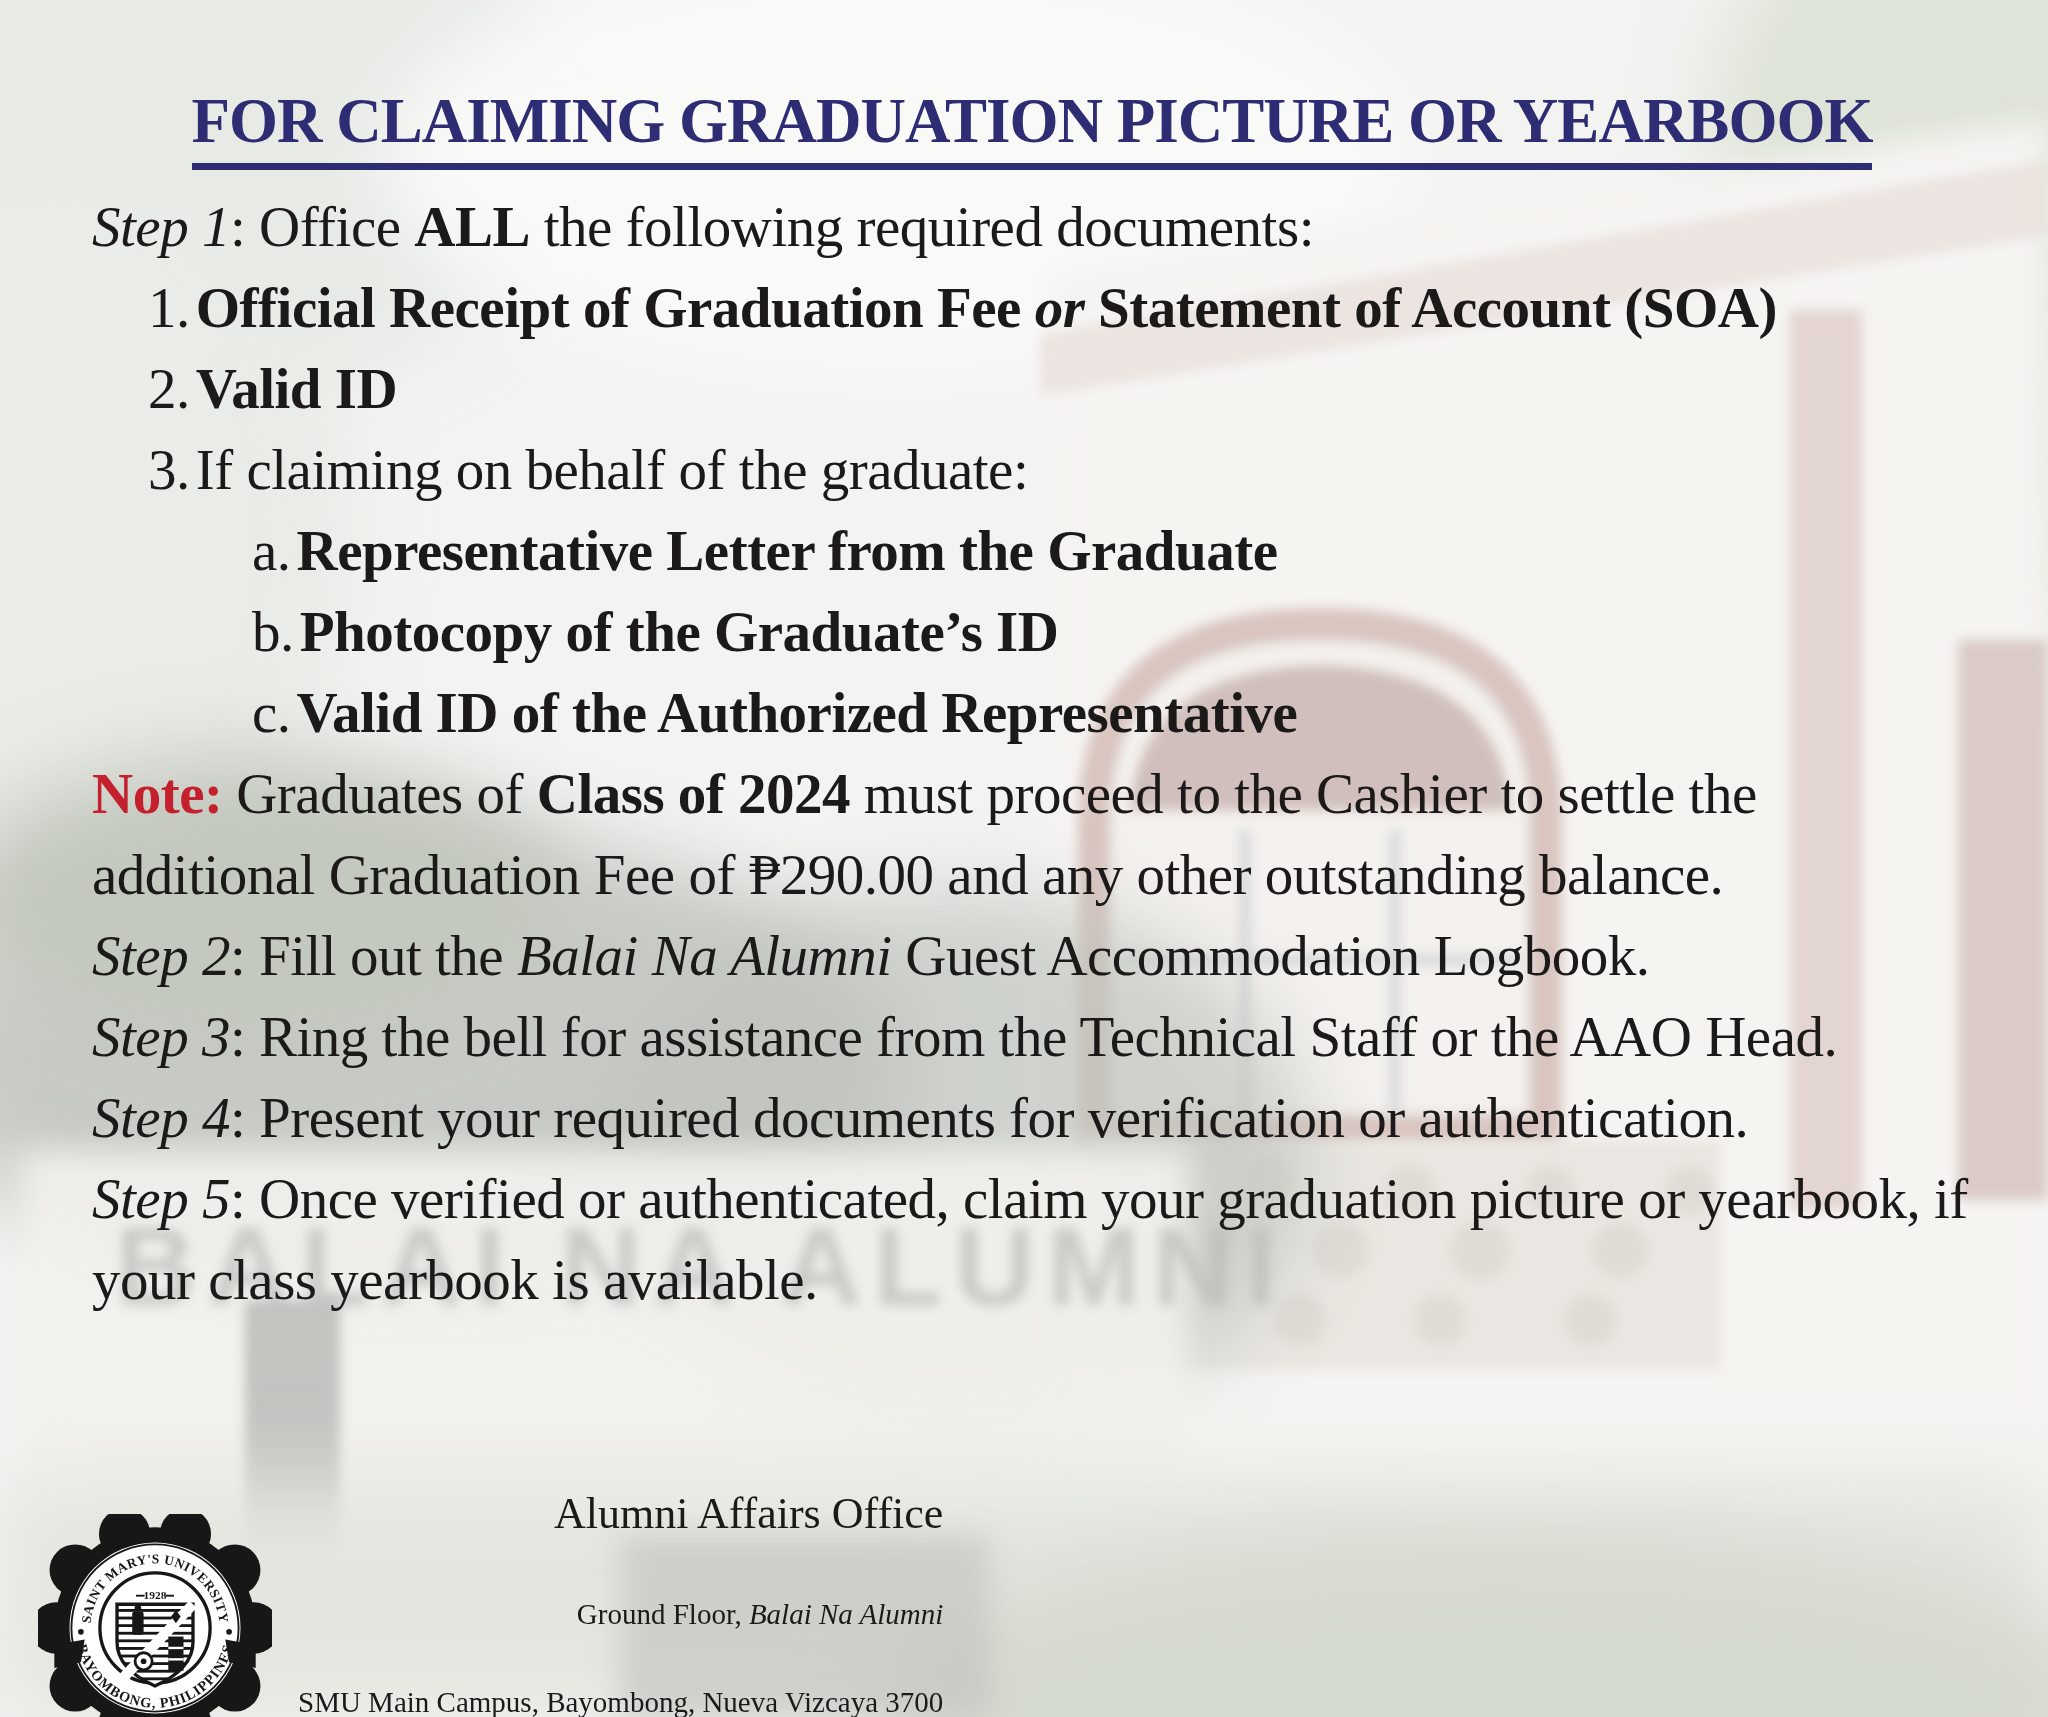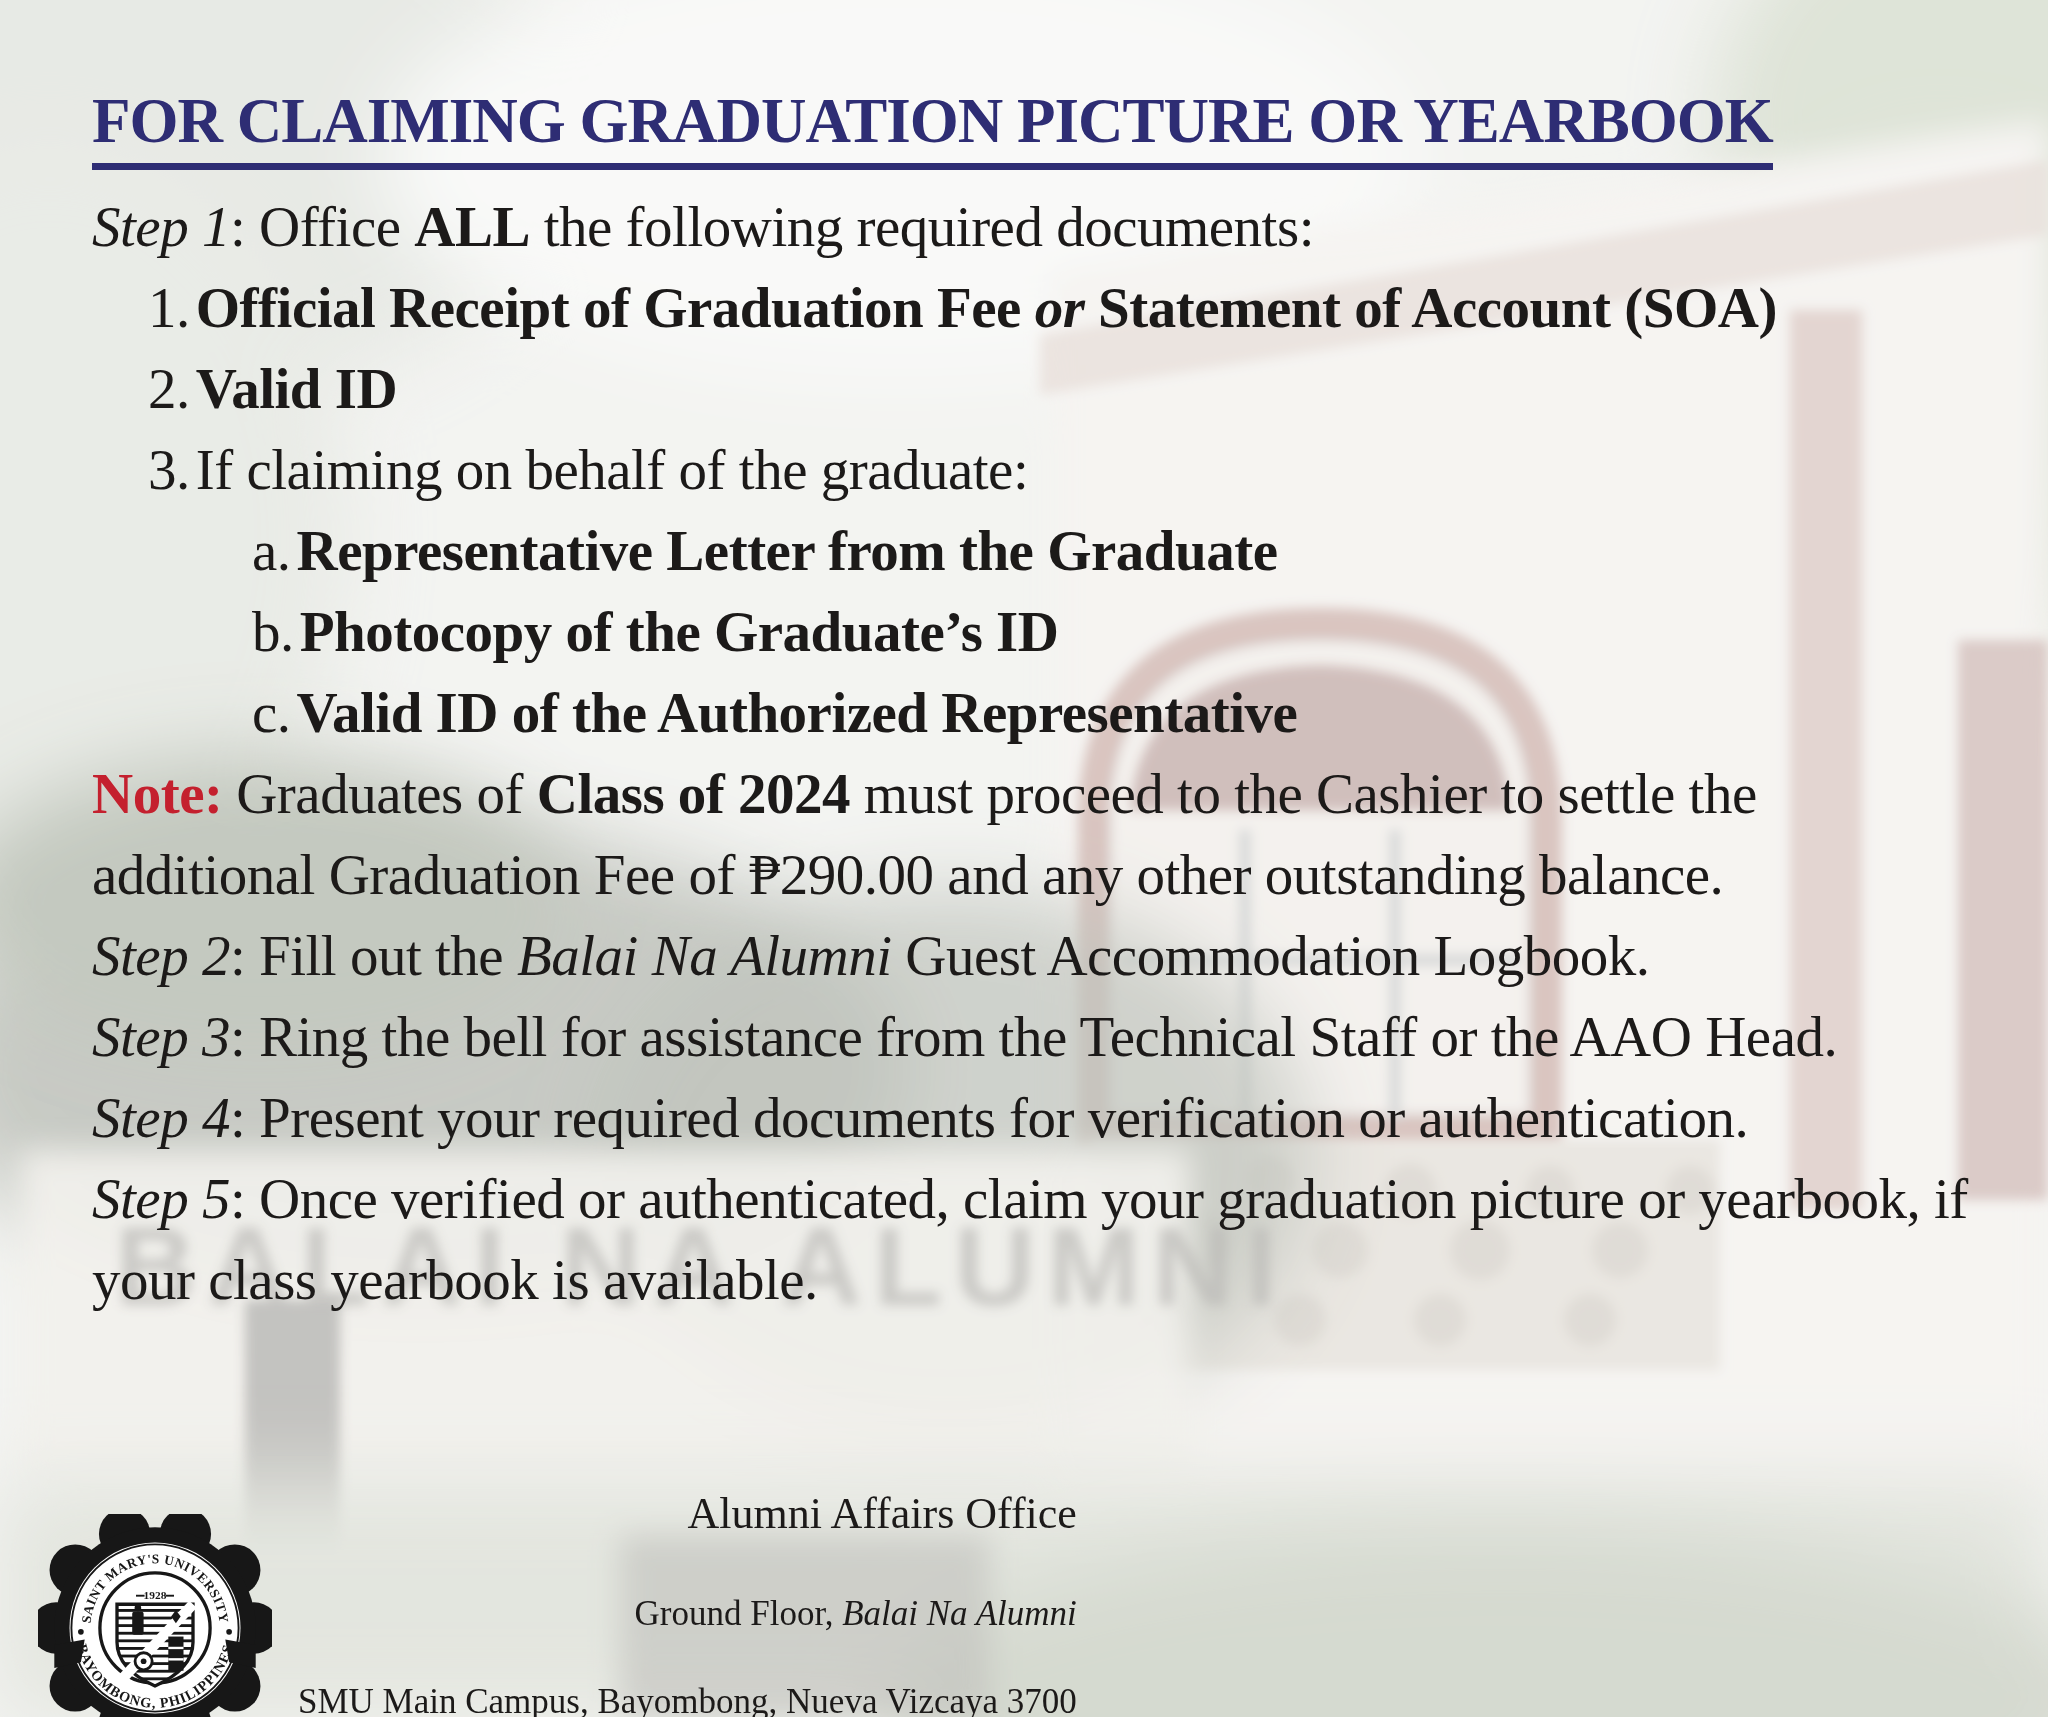--- a/index.html
+++ b/index.html
@@ -1,36 +1,36 @@
 <!DOCTYPE html>
 <html><head>
 <meta charset="utf-8">
 <style>
   html,body{margin:0;padding:0;}
   body{width:2048px;height:1717px;font-family:"Liberation Serif", serif;}
   .poster{position:relative;width:2048px;height:1717px;overflow:hidden;background:#ecede9;color:#1c1a19;}
   .bg{position:absolute;left:0;top:0;z-index:0;}
   .content{position:absolute;left:92px;top:86px;width:1880px;z-index:2;}
-  h1.title{margin:0 0 16px 0;font-size:63px;line-height:1.12;letter-spacing:-1px;
+  h1.title{margin:0 0 16px 0;text-align:center;font-size:63px;line-height:1.12;letter-spacing:-1px;
            font-weight:bold;color:#2e2d74;white-space:nowrap;}
   h1.title .tspan{display:inline-block;border-bottom:7px solid #2e2d74;padding-bottom:6px;}
   p.line{margin:0;font-size:57px;line-height:81px;letter-spacing:-0.5px;}
   .indent1{padding-left:56px;}
   .indent2{padding-left:160px;}
   .b{font-weight:bold;}
   .i{font-style:italic;}
   .bi{font-weight:bold;font-style:italic;}
   .note-label{color:#c4202e;font-weight:bold;}
   .num{margin-right:6px;}
   .nowrap{white-space:nowrap;}
   .footer{position:absolute;left:38px;top:1486px;display:flex;align-items:center;gap:26px;z-index:2;}
   .seal{flex:0 0 auto;}
   .footer-text{display:flex;flex-direction:column;text-align:right;}
   .office{font-size:44px;line-height:56px;margin-bottom:6px;}
-  .addr{font-size:35px;line-height:44px;margin-top:44px;}
+  .addr{font-size:29px;line-height:44px;margin-top:44px;}
   .email-row{display:flex;align-items:center;gap:14px;font-size:33px;line-height:46px;}
   .m-icon{display:inline-flex;align-items:center;justify-content:center;width:44px;height:44px;border-radius:50%;
           background:#3d3c80;color:#ffffff;font-family:"Liberation Sans", sans-serif;font-weight:bold;font-size:27px;}
 </style>
 </head>
 <body>
 
 <div class="poster">
 
   <svg class="bg" width="2048" height="1717" viewBox="0 0 2048 1717" aria-hidden="true">

